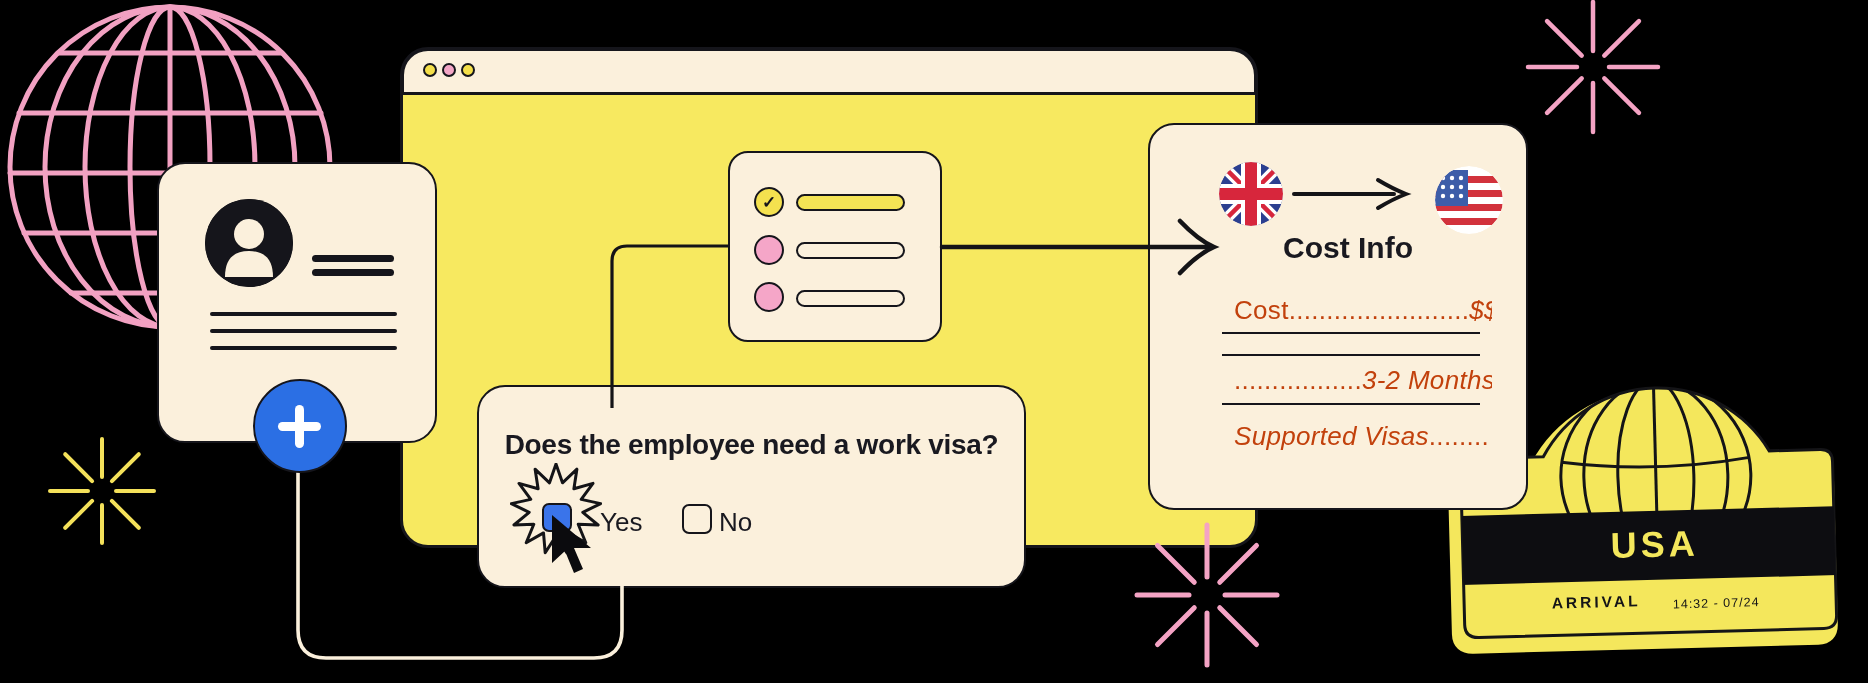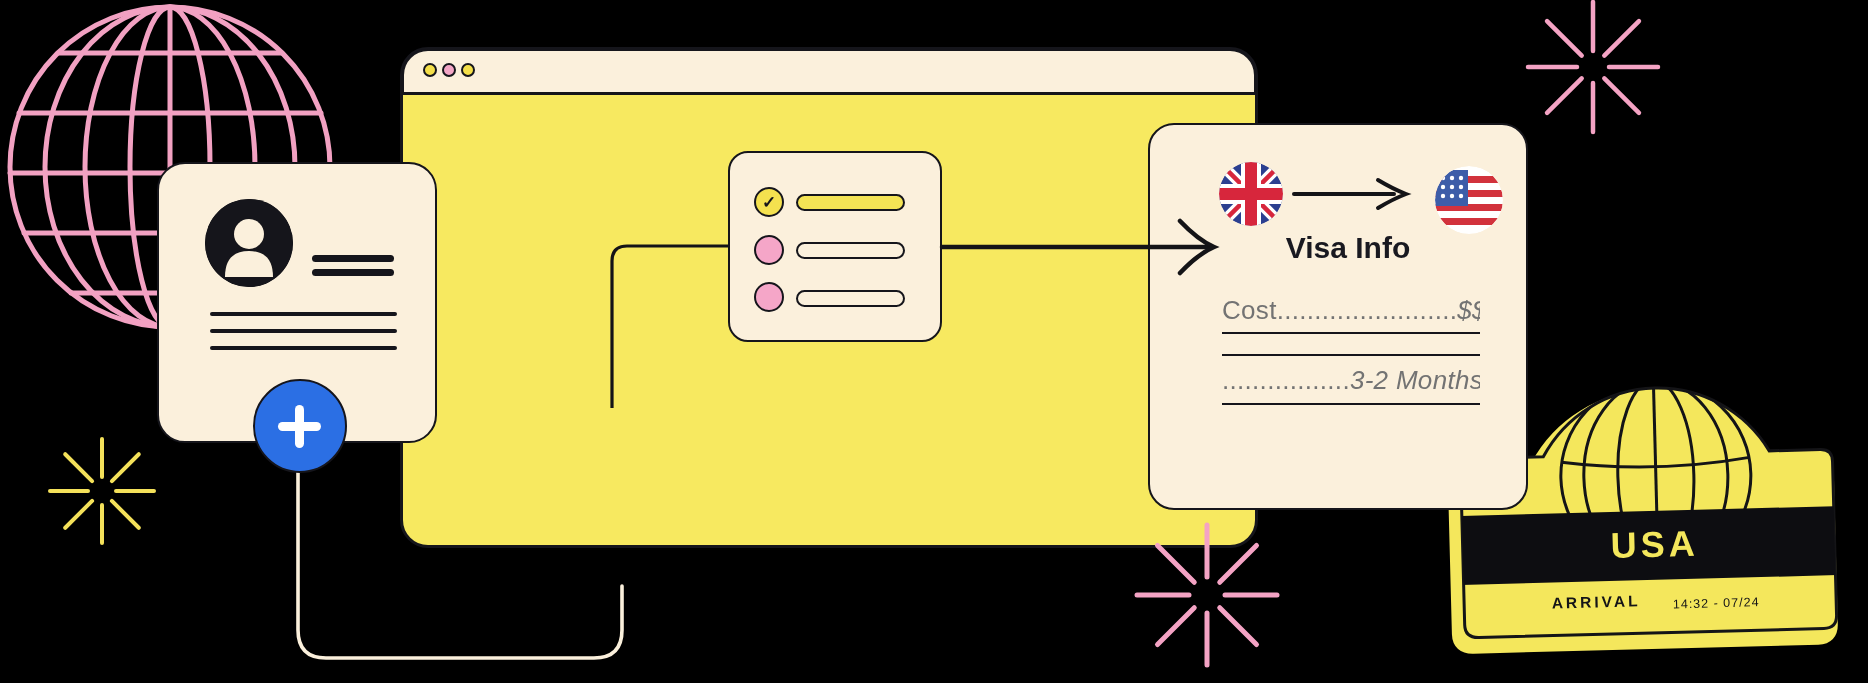--- a/index.html
+++ b/index.html
@@ -48,21 +48,21 @@
   #cb-yes{left:63px;top:116px;width:30px;height:29px;background:#3A74EA;}
   #cb-no{left:203px;top:117px;width:30px;height:30px;background:#FBF0DC;}
   .opt-label{position:absolute;top:120px;font-size:26px;color:#191920;}
   #lbl-yes{left:121px;}
   #lbl-no{left:240px;}
 
   
   #visa{left:1148px;top:123px;width:380px;height:387px;border-radius:26px;z-index:4;}
   #visa-title{position:absolute;left:16px;top:106px;width:364px;text-align:center;
               font-size:30px;font-weight:bold;color:#191920;}
-  .visa-row{position:absolute;left:72px;width:258px;height:38px;font-size:26px;color:#737373;
+  .visa-row{position:absolute;left:84px;width:258px;height:38px;font-size:26px;color:#c2410c;
             white-space:nowrap;overflow:hidden;display:flex;align-items:center;letter-spacing:0.3px;}
   .visa-row .it{font-style:italic;}
   .visa-rule{position:absolute;left:72px;width:258px;height:0;border-top:2.5px solid #15151B;}
 
   .flag{position:absolute;border-radius:50%;overflow:hidden;}
 </style>
 </head>
 <body>
 
 <div id="stage">
@@ -183,36 +183,57 @@
             <circle cx="8" cy="21" r="2.2"></circle>
               <circle cx="17" cy="21" r="2.2"></circle>
               <circle cx="26" cy="21" r="2.2"></circle>
             <circle cx="8" cy="30" r="2.2"></circle>
               <circle cx="17" cy="30" r="2.2"></circle>
               <circle cx="26" cy="30" r="2.2"></circle>
           </g>
         </g>
       </svg>
     </div>
-    <div id="visa-title">Visa Info</div>
+    <div id="visa-title">Cost Info</div>
 
     <div class="visa-row" style="top:166px">
       <span>Cost</span>
         <span>........................</span>
         <span class="it">$$$</span>
     </div>
     <div class="visa-rule" style="top:207px"></div>
     <div class="visa-rule" style="top:229px"></div>
     <div class="visa-row" style="top:236px">
       <span>.................</span>
         <span class="it">3-2 Months</span>
     </div>
     <div class="visa-rule" style="top:278px"></div>
-  </div>
-
+    <div class="visa-row it" style="top:292px">
+      <span class="it">Supported Visas</span>
+        <span>........</span>
+    </div>
+  </div>
+
+  <div id="question" class="abs card">
+    <div id="q-title">Does the employee need a work visa?</div>
+
+    <svg class="abs" id="burst" style="left:31px;top:76px" width="92" height="92">
+        <polygon points="46.0,1.0 52.5,19.8 66.9,6.2 63.9,25.8 83.0,20.4 71.2,36.4 90.7,40.6 72.8,49.3 88.1,62.0 68.2,61.3 75.8,79.7 58.5,69.9 56.8,89.7 46.0,73.0 35.2,89.7 33.5,69.9 16.2,79.7 23.8,61.3 3.9,62.0 19.2,49.3 1.3,40.6 20.8,36.4 9.0,20.4 28.1,25.8 25.1,6.2 39.5,19.8" fill="#FBF0DC" stroke="#141417" stroke-width="3" stroke-linejoin="round"></polygon>
+      </svg>
+
+    <div class="checkbox" id="cb-yes"></div>
+    <span class="opt-label" id="lbl-yes">Yes</span>
+
+    <div class="checkbox" id="cb-no" style="background: rgb(251, 240, 220);"></div>
+    <span class="opt-label" id="lbl-no">No</span>
+
+    <svg class="abs" style="left:70px;top:126px" width="58" height="64" viewBox="0 0 58 64">
+      <path d="M3,2 L3,50 L16,38 L25,60 L34,56 L25,35 L42,35 Z" fill="#0B0B0E"></path>
+    </svg>
+  </div>
 
   <svg class="layer" width="1868" height="683" style="z-index:5">
     <path d="M728,246 H627 Q612,246 612,261 V408" fill="none" stroke="#141417" stroke-width="3.2"></path>
     <g stroke="#141417" stroke-width="4.5" fill="none" stroke-linecap="round">
       <line x1="942" y1="247" x2="1209" y2="247"></line>
       <path d="M1180,221 Q1198,240 1214,247 Q1198,254 1180,273"></path>
     </g>
     <path d="M298,468 V630 Q298,658 326,658 H594 Q622,658 622,630 V586" fill="none" stroke="#FBF0DC" stroke-width="3.6" stroke-linecap="round"></path>
     <g id="sparkles">
         <g stroke="#F4E15A" stroke-width="4" stroke-linecap="round">

